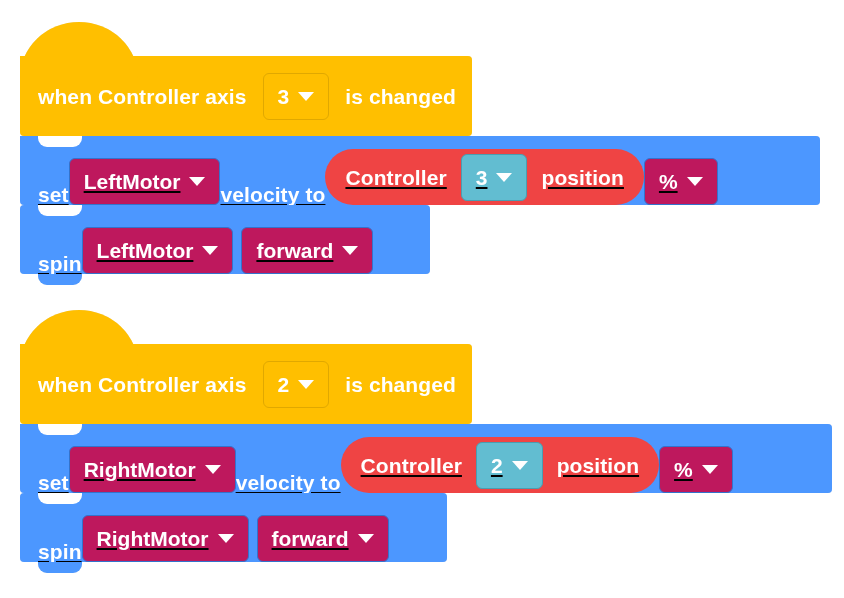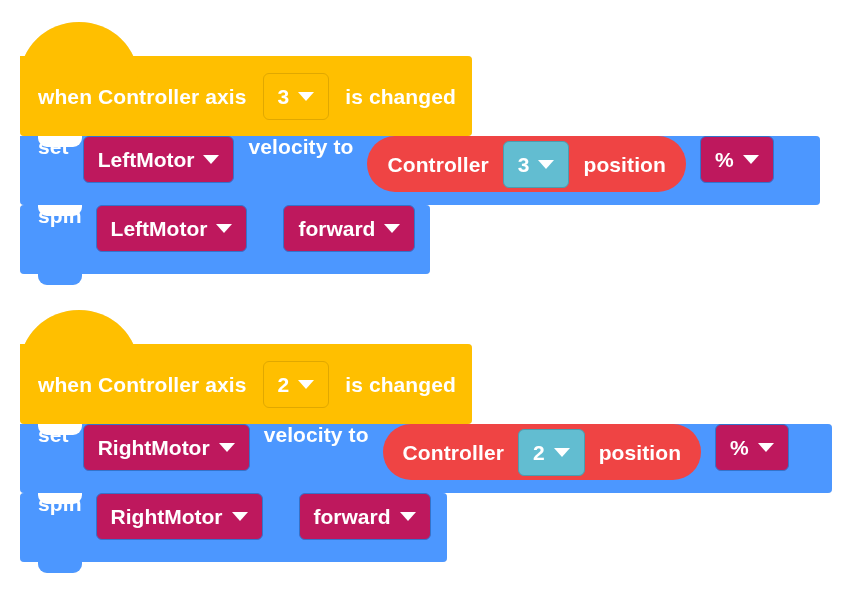--- a/index.html
+++ b/index.html
@@ -35,21 +35,21 @@
 
   
   .cmd{
     height:69px;
     background:#4C97FF;
     border-radius:4px;
     padding:0 14px 0 18px;
     filter:drop-shadow(0.5px 0.5px 0 rgba(0,0,0,0.12));
   }
   .cmd.first{border-radius:0 4px 4px 4px;}
-  .cmd .inner{position:relative;z-index:2;display:flex;align-items:flex-start;height:100%;gap:14px;}
+  .cmd .inner{position:relative;z-index:2;display:flex;align-items:flex-end;height:100%;text-decoration:underline;}
 
   
   .notch-top{
     position:absolute;left:18px;top:0;width:44px;height:11px;
     background:#FFFFFF;
     border-radius:0 0 9px 9px;
     z-index:1;
   }
   .notch-top.on-blue{background:#4C97FF;}
   

